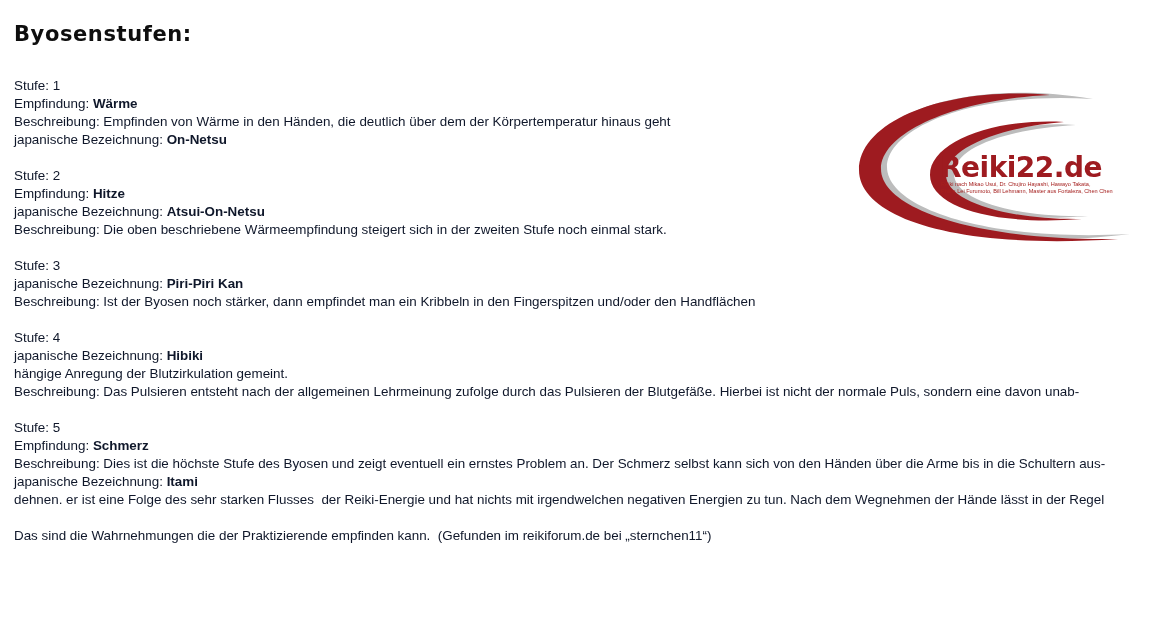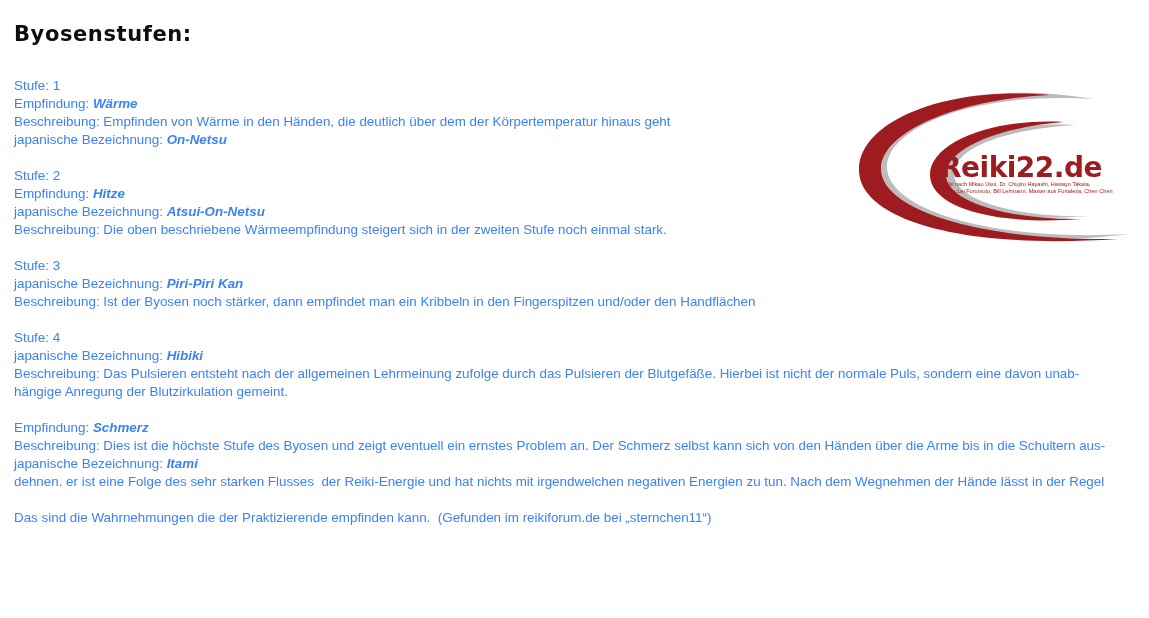--- a/index.html
+++ b/index.html
@@ -24,23 +24,23 @@
     font-size: 21px;
     font-weight: bold;
     letter-spacing: 0.6px;
     color: #0e0e0e;
   }
   .stufe { margin: 0 0 18px 0; }
   .line {
     font-size: 13.4px;
     line-height: 18px;
     white-space: pre;
-    color: #3b82f6;
+    color: #0f172a;
   }
-  .b { font-weight: bold; font-style: italic; }
+  .b { font-weight: bold; }
   .footer-line { margin-top: 8px; }
   .logo {
     position: absolute;
     left: 858px;
     top: 90px;
     width: 290px;
     height: 160px;
   }
   .logo svg { display: block; width: 290px; height: 160px; }
   .swoosh-red { fill: #9e1b20; }
@@ -80,25 +80,26 @@
 
     <section class="stufe">
       <div class="line"><span>Stufe: </span><span>3</span></div>
       <div class="line"><span>japanische Bezeichnung: </span><span class="b">Piri-Piri Kan</span></div>
       <div class="line">Beschreibung: Ist der Byosen noch stärker, dann empfindet man ein Kribbeln in den Fingerspitzen und/oder den Handflächen</div>
     </section>
 
     <section class="stufe">
       <div class="line"><span>Stufe: </span><span>4</span></div>
       <div class="line"><span>japanische Bezeichnung: </span><span class="b">Hibiki</span></div>
+      <div class="line">hängige Anregung der Blutzirkulation gemeint.</div>
       <div class="line">Beschreibung: Das Pulsieren entsteht nach der allgemeinen Lehrmeinung zufolge durch das Pulsieren der Blutgefäße. Hierbei ist nicht der normale Puls, sondern eine davon unab-</div>
-      <div class="line">hängige Anregung der Blutzirkulation gemeint.</div>
     </section>
 
     <section class="stufe">
+      <div class="line"><span>Stufe: </span><span>5</span></div>
       <div class="line"><span>Empfindung: </span><span class="b">Schmerz</span></div>
       <div class="line">Beschreibung: Dies ist die höchste Stufe des Byosen und zeigt eventuell ein ernstes Problem an. Der Schmerz selbst kann sich von den Händen über die Arme bis in die Schultern aus-</div>
       <div class="line"><span>japanische Bezeichnung: </span><span class="b">Itami</span></div>
       <div class="line">dehnen. er ist eine Folge des sehr starken Flusses  der Reiki-Energie und hat nichts mit irgendwelchen negativen Energien zu tun. Nach dem Wegnehmen der Hände lässt in der Regel</div>
     </section>
 
     <div class="line footer-line">Das sind die Wahrnehmungen die der Praktizierende empfinden kann.  (Gefunden im reikiforum.de bei „sternchen11“)</div>
 
   </div>
 

